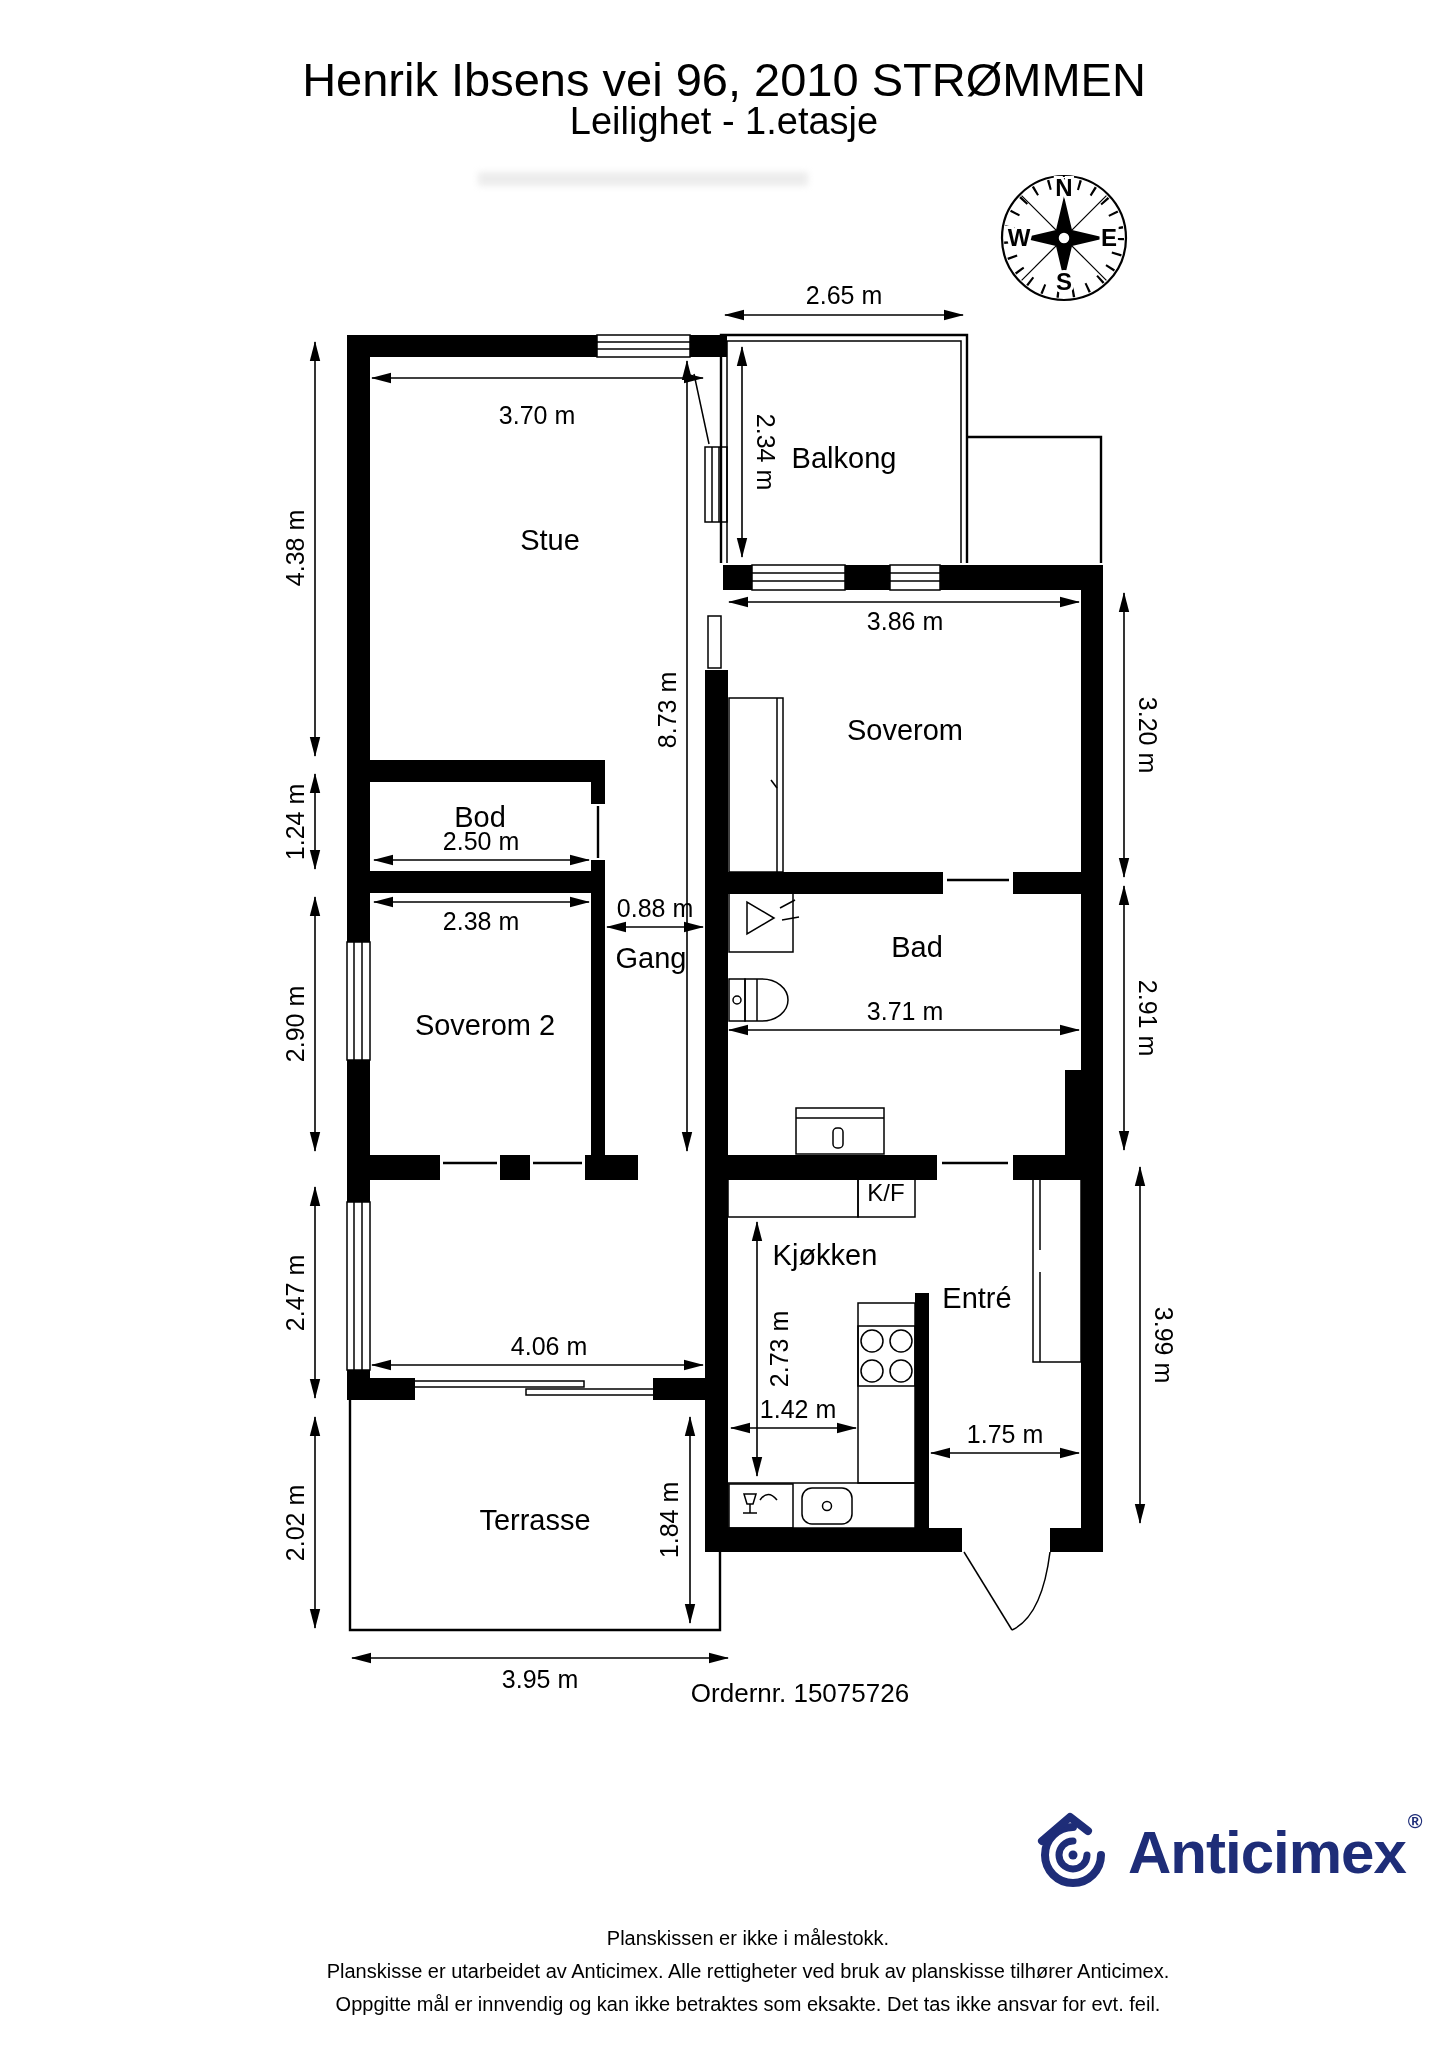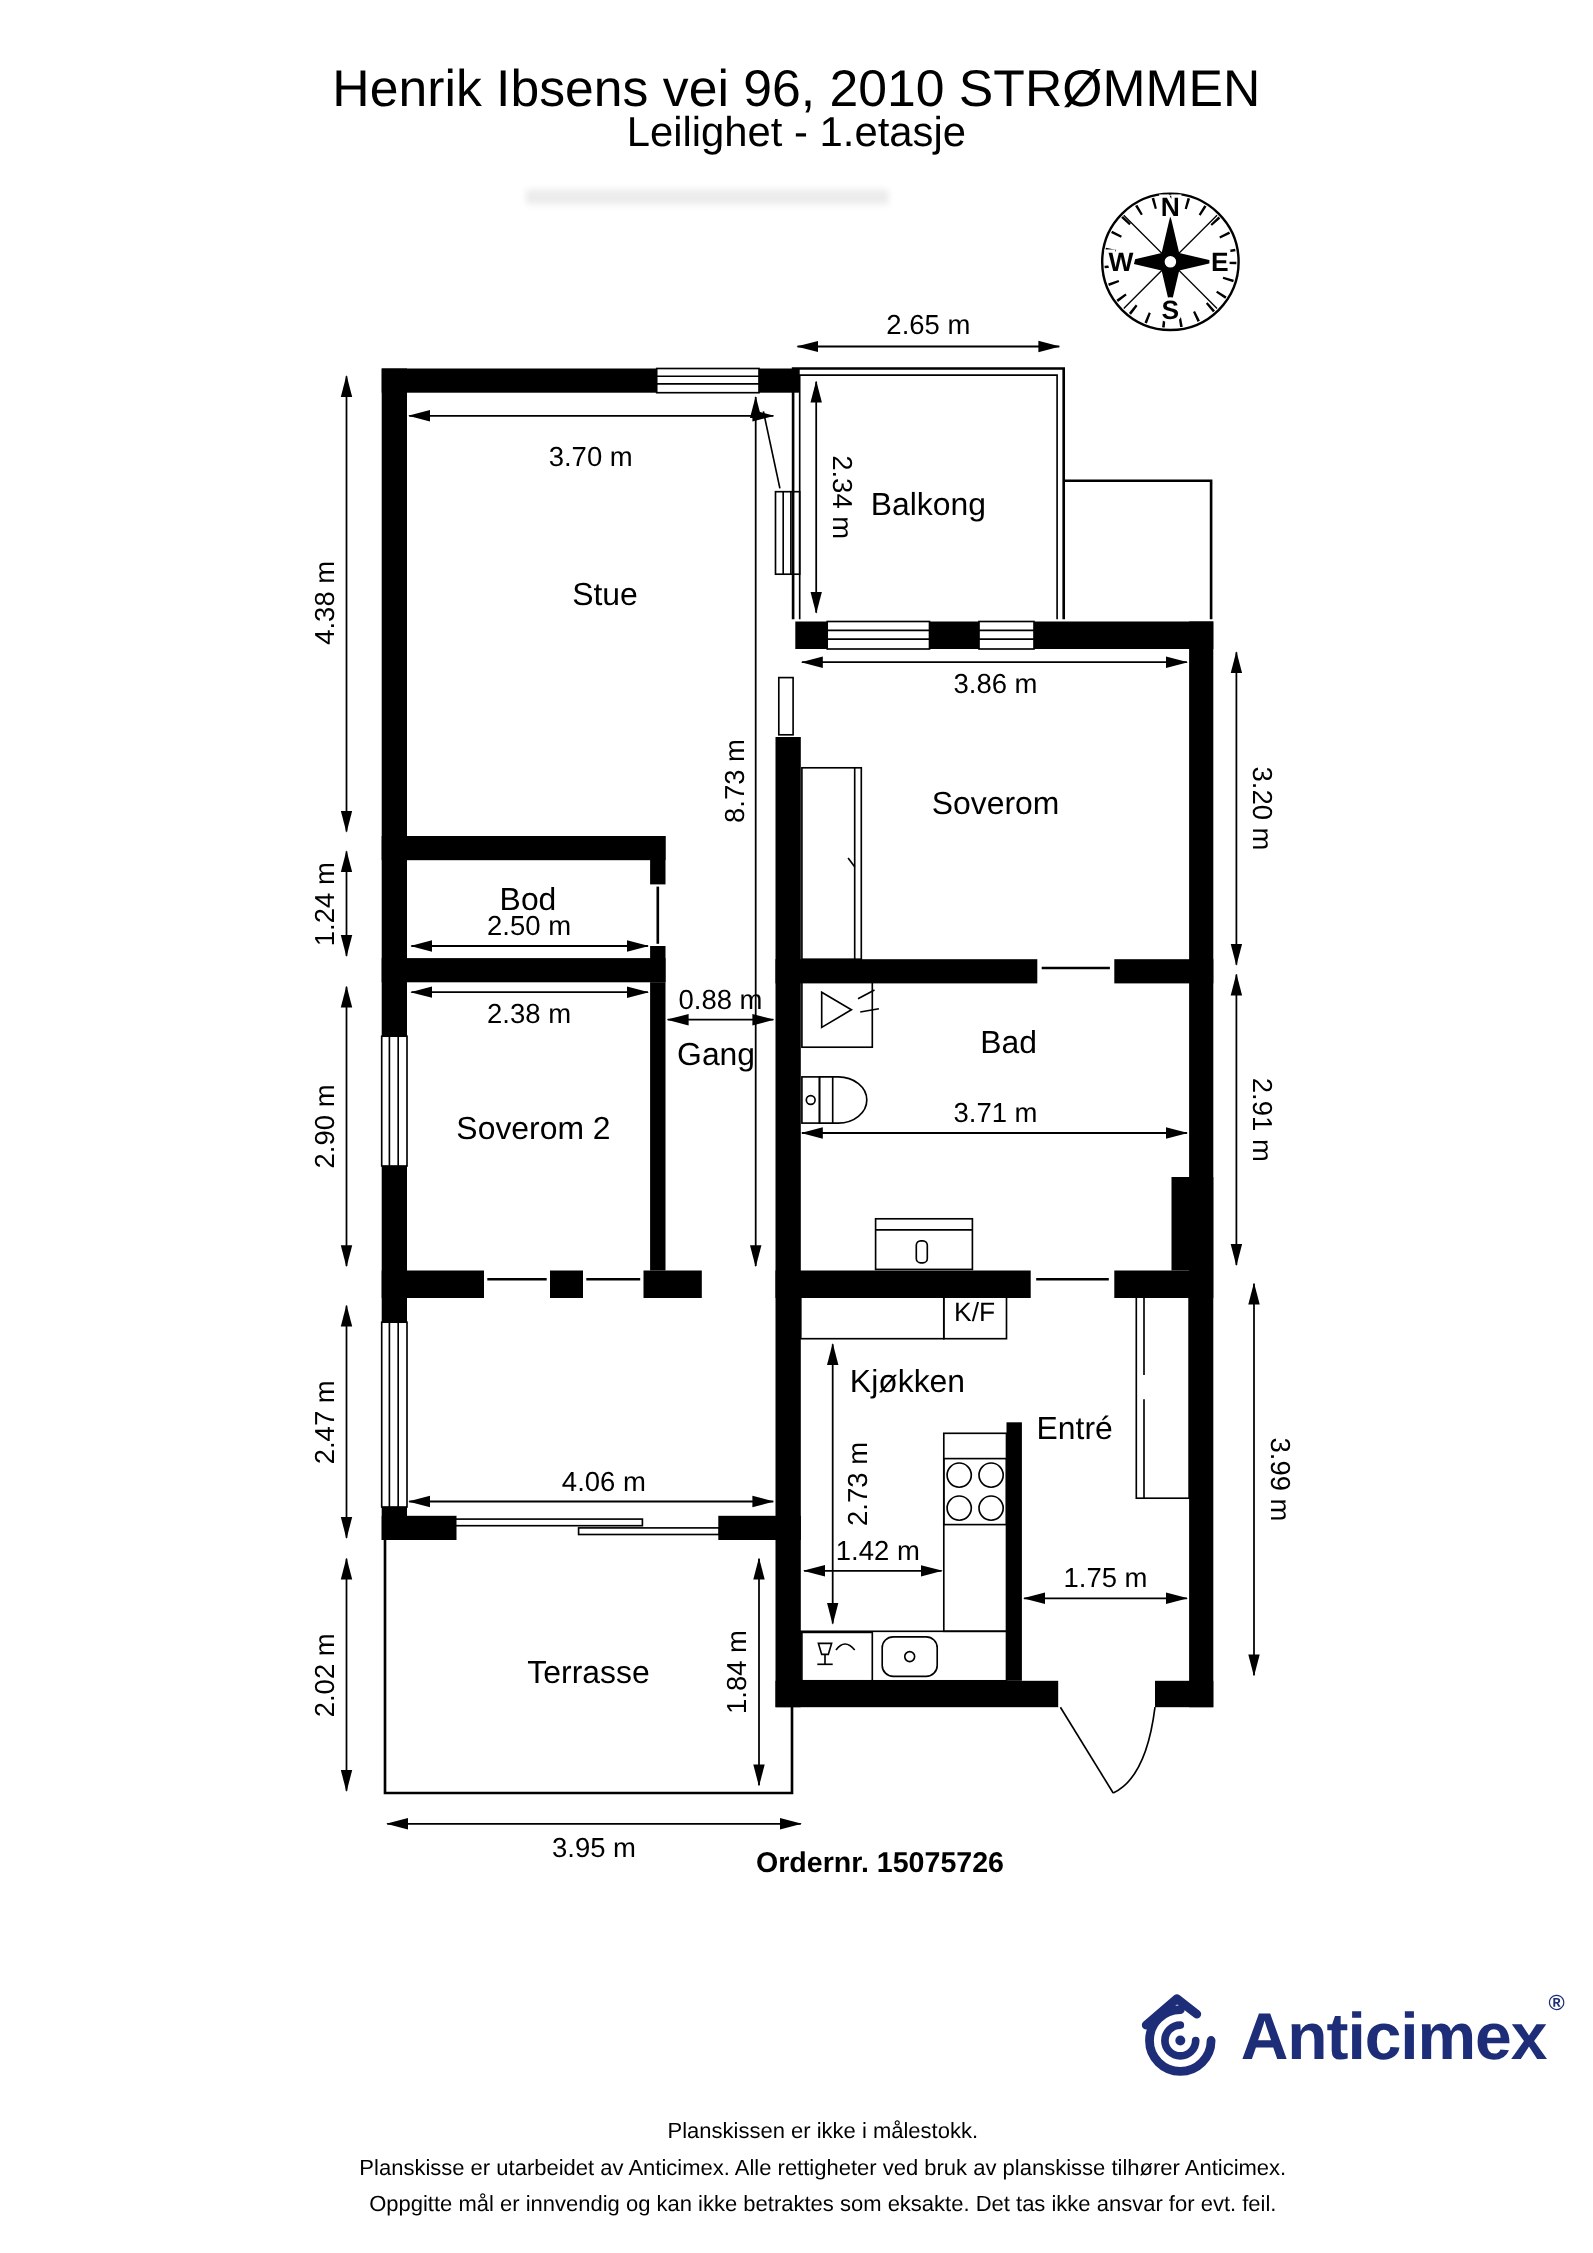--- a/index.html
+++ b/index.html
@@ -12,21 +12,21 @@
            background:rgba(185,185,185,.28);filter:blur(3px);border-radius:3px;}
   #plan{position:absolute;left:250px;top:230px;}
   #compass{position:absolute;left:985px;top:160px;}
   .dim-t{font-size:25px;fill:#000;text-anchor:middle;}
   .room-t{font-size:29px;fill:#000;text-anchor:middle;}
   .kf-t{font-size:24px;fill:#000;text-anchor:middle;}
   .wall{fill:#000;stroke:none;}
   .thin{fill:none;stroke:#000;stroke-width:1.5;}
   .thin2{fill:none;stroke:#000;stroke-width:2.4;}
   .dim{stroke:#000;stroke-width:1.6;fill:none;}
-  .ordernr{position:absolute;top:1678px;left:600px;width:400px;text-align:center;font-size:26px;font-weight:bold;}
+  .ordernr{position:absolute;top:1678px;left:600px;width:400px;text-align:center;font-size:26px;}
   #brand{position:absolute;left:1028px;top:1772px;width:410px;height:95px;margin-top:31px;}
   #brand .brand-row{display:flex;align-items:center;}
   #brand .brand-name{font-size:60px;font-weight:bold;color:#1e2d78;letter-spacing:-1px;
                      line-height:84px;margin-left:8px;}
   #brand .reg{font-size:20px;font-weight:bold;color:#1e2d78;vertical-align:super;
               position:relative;top:-24px;left:2px;}
   .footer{position:absolute;top:1922px;left:0;width:100%;text-align:center;
           font-size:20px;line-height:33px;padding-left:24px;}
   .compass-letter{font-size:24px;font-weight:bold;fill:#000;text-anchor:middle;
                   paint-order:stroke;stroke:#fff;stroke-width:6px;}

